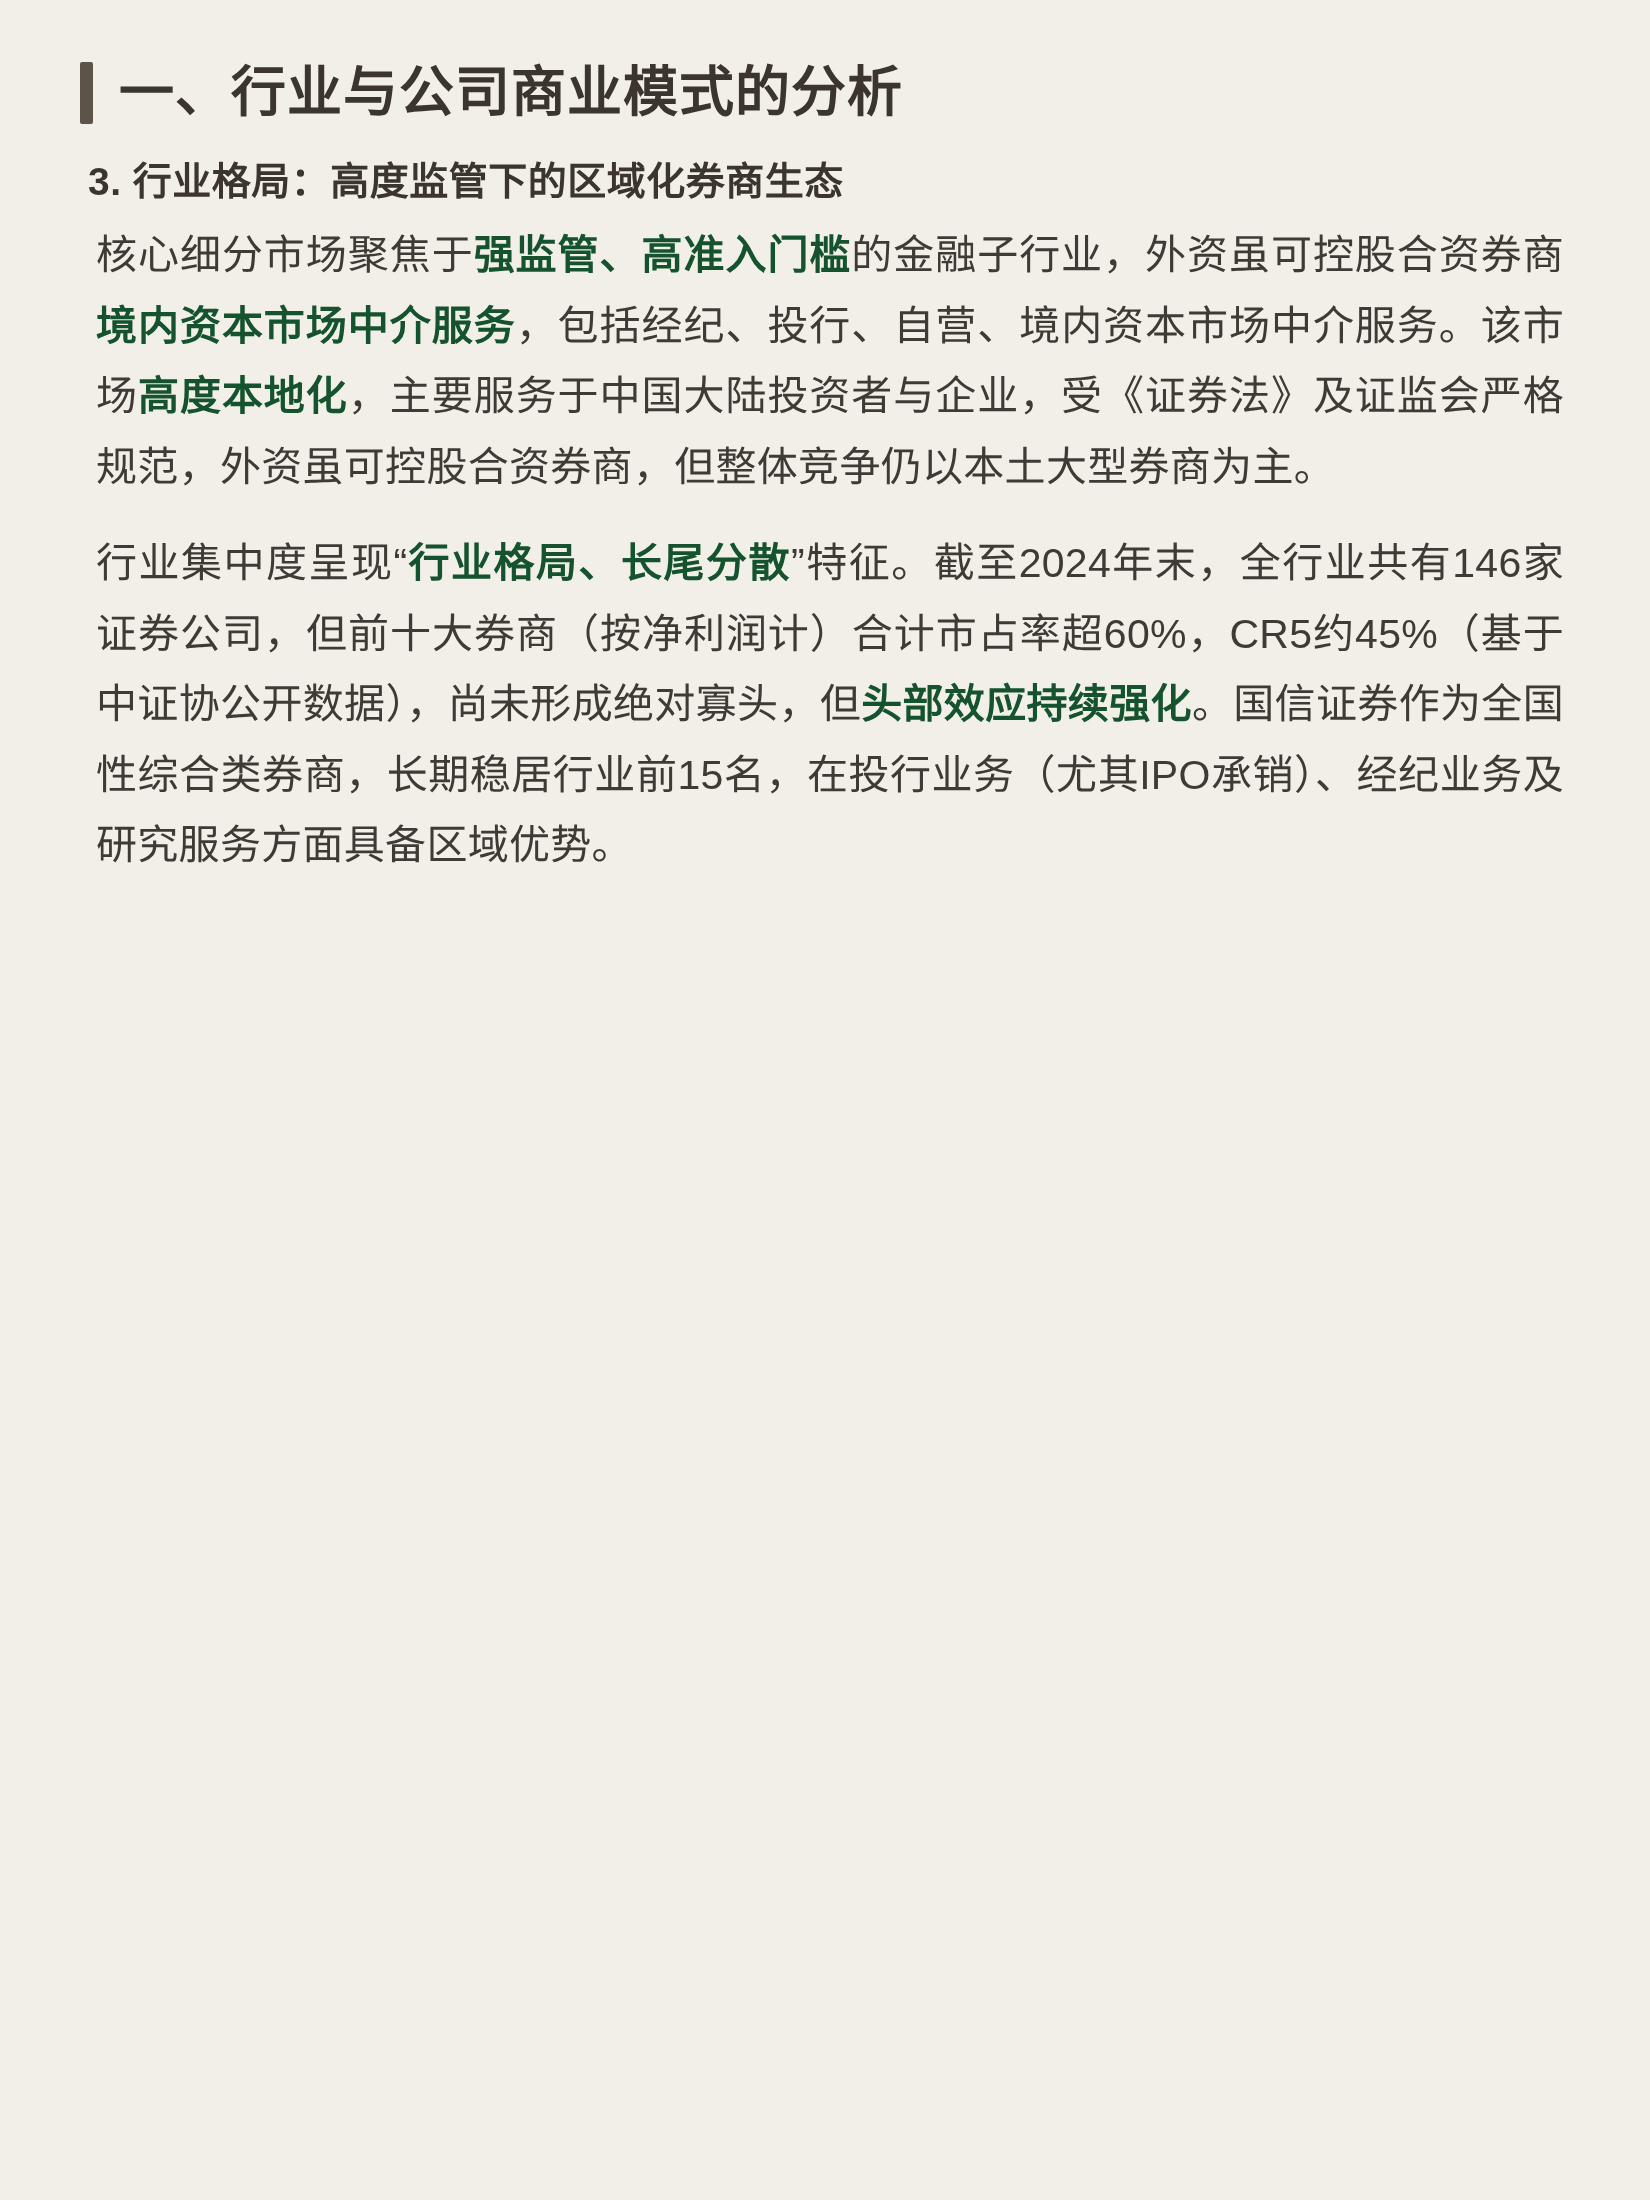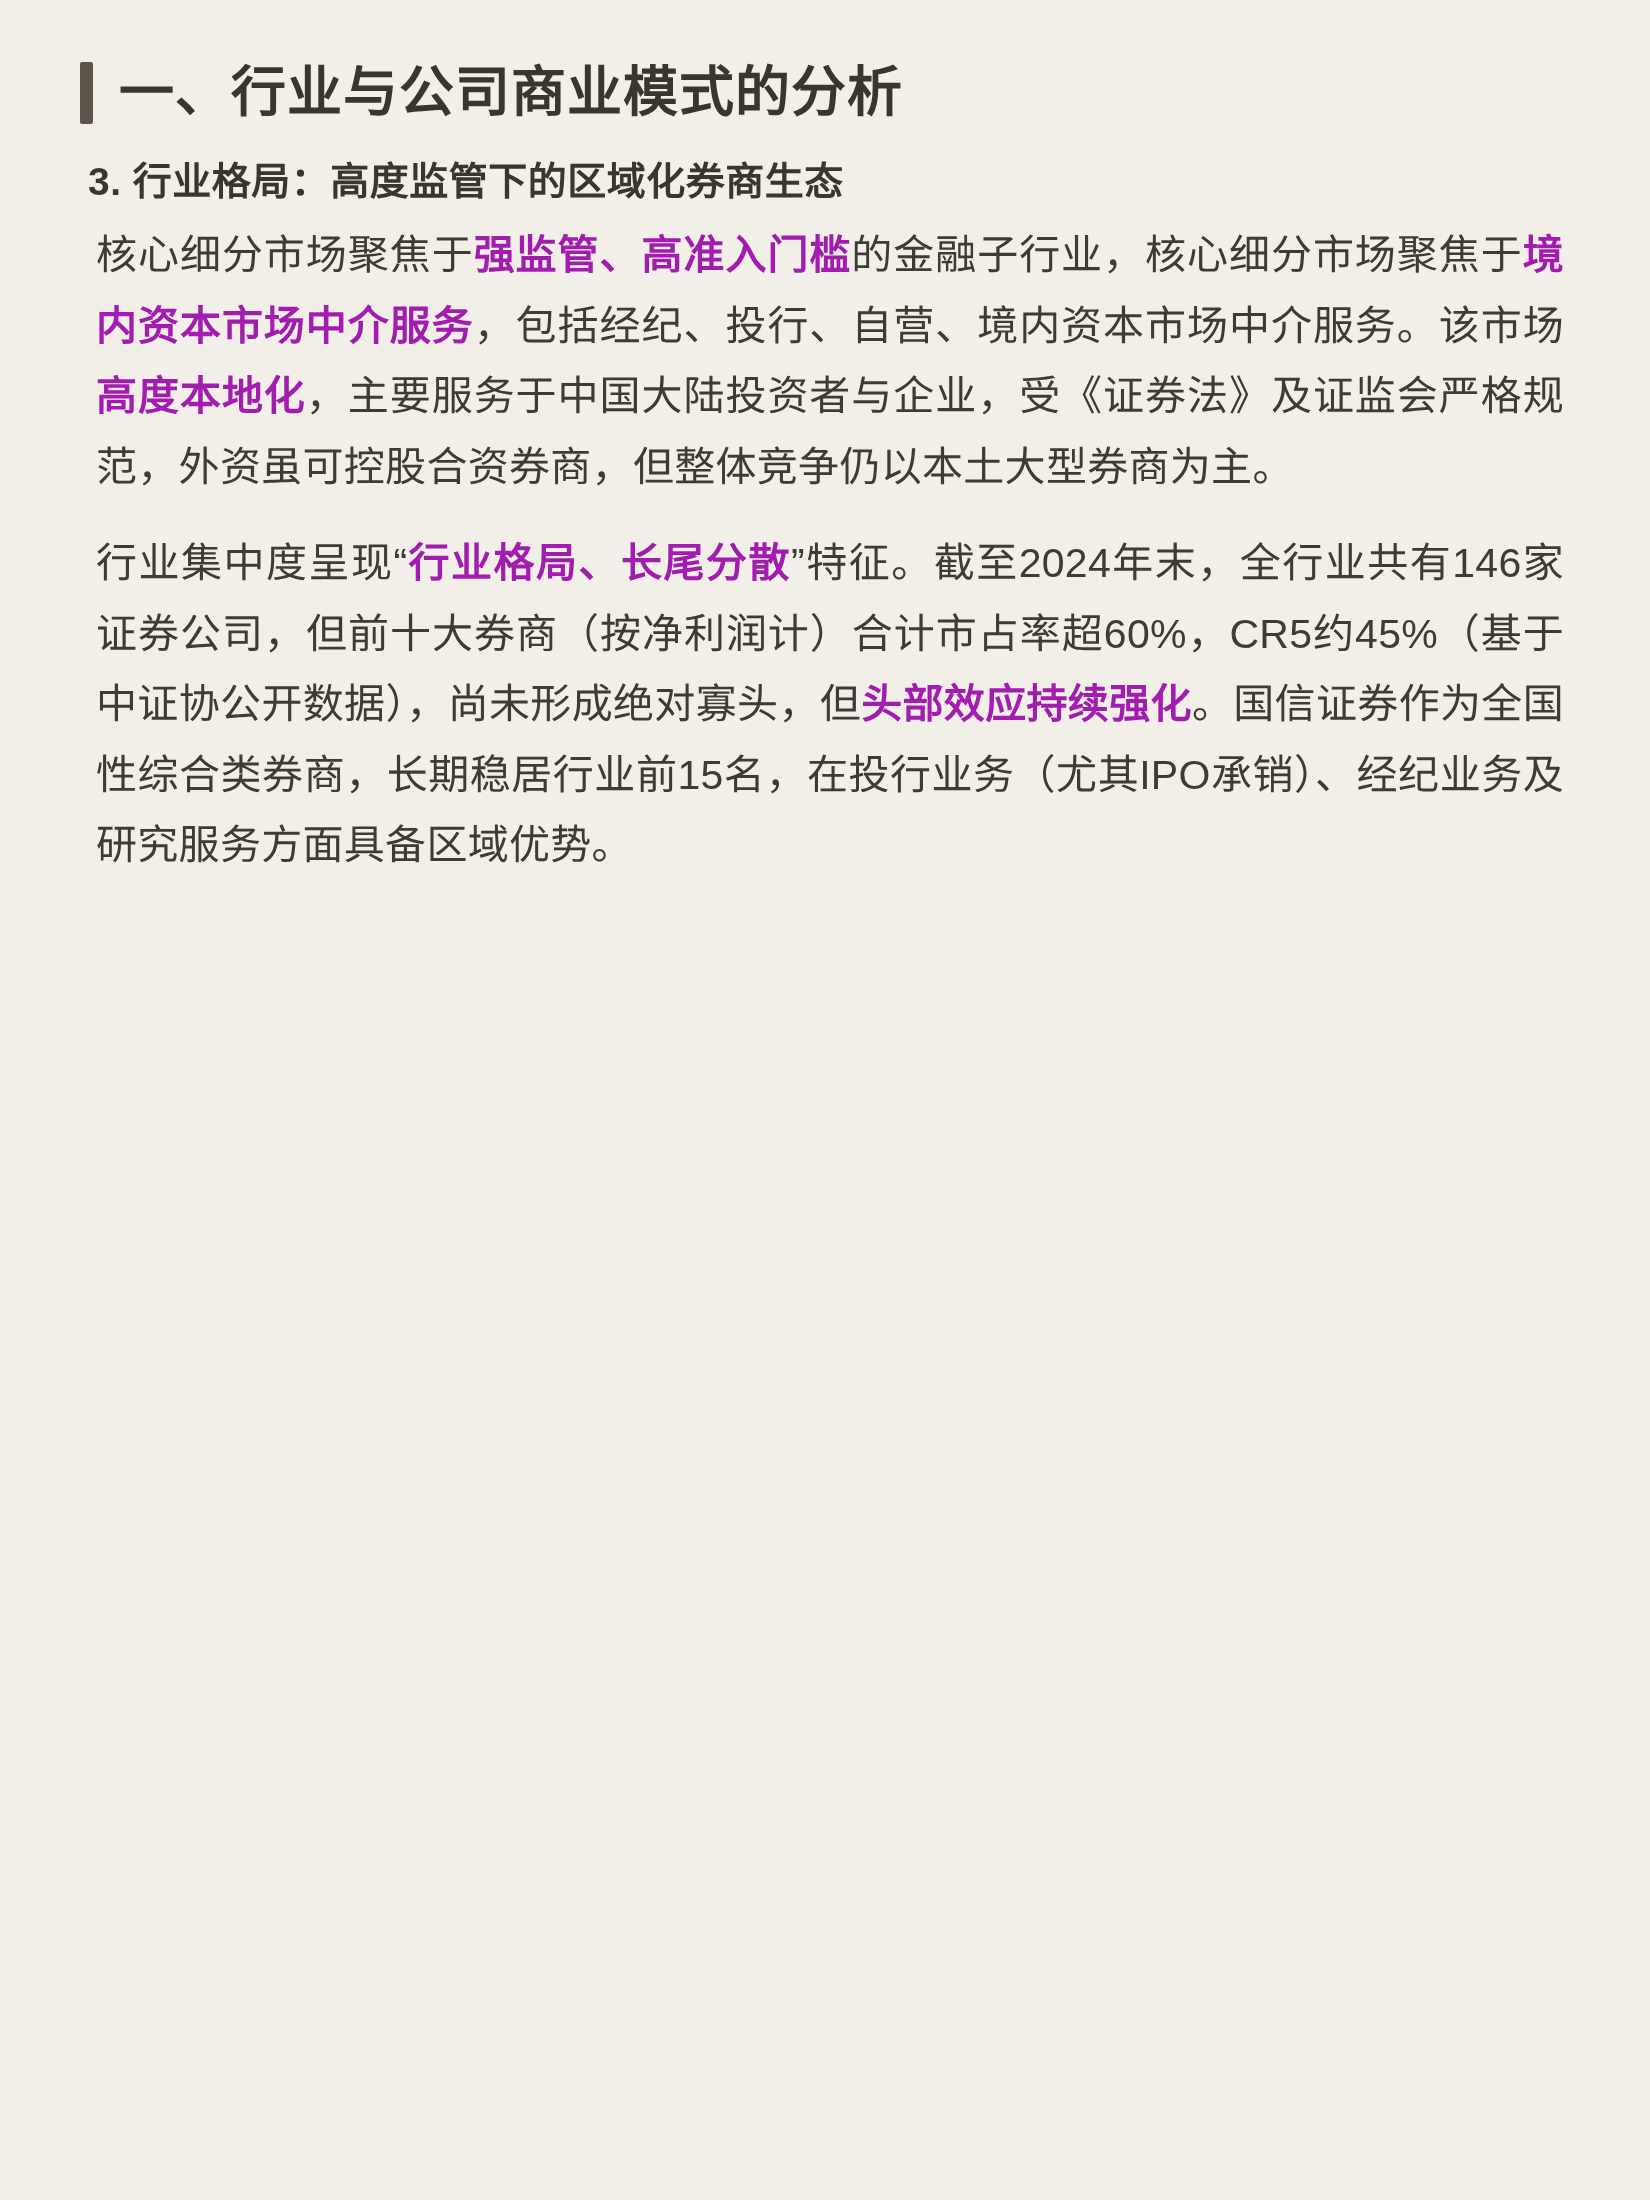--- a/index.html
+++ b/index.html
@@ -58,33 +58,33 @@
     color: #3f3a34;
     margin: 0 0 26px 0;
     text-align: justify;
     text-justify: inter-ideograph;
     padding: 0 6px 0 16px;
     letter-spacing: 0.3px;
   }
   .para:last-child { margin-bottom: 0; }
 
   .hl {
-    color: #a21caf;
+    color: #14532d;
     font-weight: 700;
   }
 </style>
 </head>
 <body>
 
 <div class="page">
 
   <div class="h1-row">
     <div class="h1-bar"></div>
     <div class="h1-text">一、行业与公司商业模式的分析</div>
   </div>
 
   <div class="h2-text">3. 行业格局：高度监管下的区域化券商生态</div>
 
-  <p class="para"><span>核心细分市场聚焦于</span><span class="hl">强监管、高准入门槛</span><span>的金融子行业，核心细分市场聚焦于</span><span class="hl">境内资本市场中介服务</span><span>，包括经纪、投行、自营、境内资本市场中介服务。该市场</span><span class="hl">高度本地化</span><span>，主要服务于中国大陆投资者与企业，受《证券法》及证监会严格规范，外资虽可控股合资券商，但整体竞争仍以本土大型券商为主。</span></p>
+  <p class="para"><span>核心细分市场聚焦于</span><span class="hl">强监管、高准入门槛</span><span>的金融子行业，外资虽可控股合资券商</span><span class="hl">境内资本市场中介服务</span><span>，包括经纪、投行、自营、境内资本市场中介服务。该市场</span><span class="hl">高度本地化</span><span>，主要服务于中国大陆投资者与企业，受《证券法》及证监会严格规范，外资虽可控股合资券商，但整体竞争仍以本土大型券商为主。</span></p>
 
   <p class="para"><span>行业集中度呈现“</span><span class="hl">行业格局、长尾分散</span><span>”特征。截至2024年末，全行业共有146家证券公司，但前十大券商（按净利润计）合计市占率超60%，CR5约45%（基于中证协公开数据），尚未形成绝对寡头，但</span><span class="hl">头部效应持续强化</span><span>。国信证券作为全国性综合类券商，长期稳居行业前15名，在投行业务（尤其IPO承销）、经纪业务及研究服务方面具备区域优势。</span></p>
 
 </div>
 
 </body></html>

